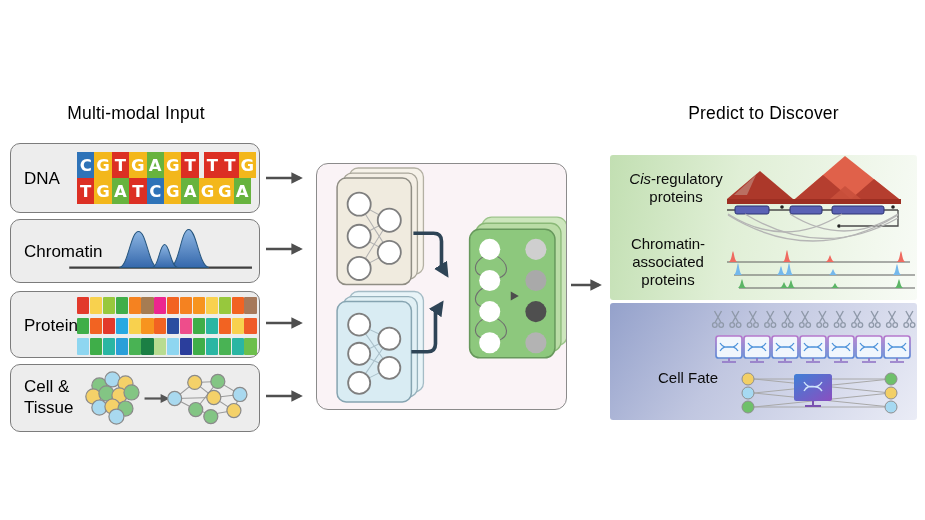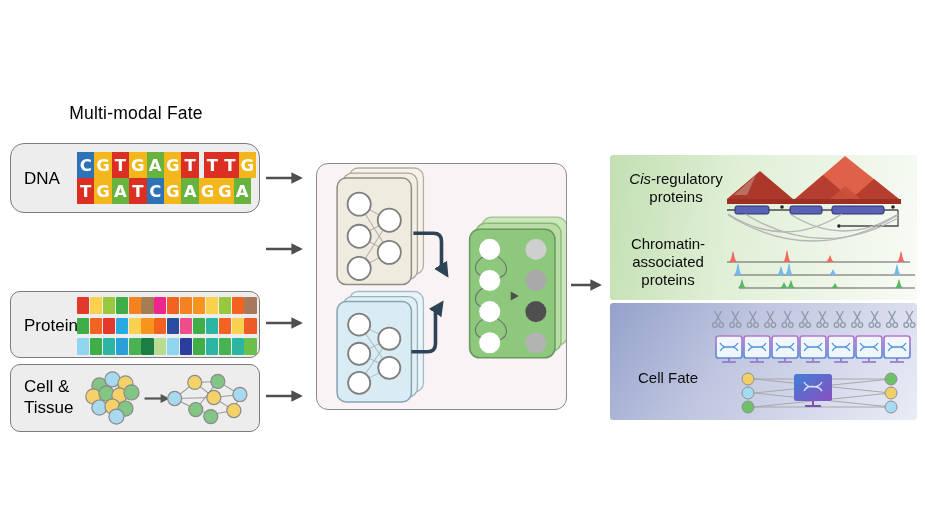--- a/index.html
+++ b/index.html
@@ -29,23 +29,24 @@
   #purple-box{top:303px;height:117px;background:linear-gradient(125deg,#94a1cb 0%,#c0c6e0 40%,#eaecf6 100%);}
   .outlabel{position:absolute;text-align:center;font-size:15px;line-height:18px;color:#0b0b0b;}
   .it{font-style:italic;}
   svg{display:block;}
 </style>
 </head>
 <body>
 
 <div id="canvas">
 
-  <div class="col-title" style="left:10px;width:252px;">Multi-modal Fate</div>
-
-  <div class="inbox" style="top:143px;height:70px;border-radius:14px;">
+  <div class="col-title" style="left:10px;width:252px;">Multi-modal Input</div>
+  <div class="col-title" style="left:610px;width:307px;">Predict to Discover</div>
+
+  <div class="inbox" style="top:143px;height:70px;">
     <span class="inlabel">DNA</span>
     <div id="dna-grid">
       <div class="dna-row" id="dna-row1">
           <div class="dna-cell" style="background: rgb(46, 115, 184);">C</div>
           <div class="dna-cell" style="background: rgb(243, 183, 27);">G</div>
           <div class="dna-cell" style="background: rgb(220, 47, 35);">T</div>
           <div class="dna-cell" style="background: rgb(243, 183, 27);">G</div>
           <div class="dna-cell" style="background: rgb(103, 179, 62);">A</div>
           <div class="dna-cell" style="background: rgb(243, 183, 27);">G</div>
           <div class="dna-cell" style="background: rgb(220, 47, 35);">T</div>
@@ -62,20 +63,35 @@
           <div class="dna-cell" style="background: rgb(46, 115, 184);">C</div>
           <div class="dna-cell" style="background: rgb(243, 183, 27);">G</div>
           <div class="dna-cell" style="background: rgb(103, 179, 62);">A</div>
           <div class="dna-cell" style="background: rgb(243, 183, 27);">G</div>
           <div class="dna-cell" style="background: rgb(243, 183, 27);">G</div>
           <div class="dna-cell" style="background: rgb(103, 179, 62);">A</div>
         </div>
     </div>
   </div>
 
+  <div class="inbox" style="top:219px;height:64px;">
+    <span class="inlabel">Chromatin</span>
+    <svg class="absvg" viewBox="0 0 247 61">
+      <defs>
+        <linearGradient id="chromGrad" x1="0" y1="0" x2="0" y2="1">
+          <stop offset="0" stop-color="#8cb5e2"></stop>
+            <stop offset="1" stop-color="#3568ac"></stop>
+        </linearGradient>
+      </defs>
+      <line x1="58" y1="47" x2="240" y2="47" stroke="#3f3f3f" stroke-width="2.2"></line>
+      <path d="M108,47 C117,45 119,11 127,11 C135,11 137,45 146,47 Z" fill="url(#chromGrad)" stroke="#27567f" stroke-width="1"></path>
+      <path d="M158,47 C168,45 169,9 177,9 C185,9 187,45 197,47 Z" fill="url(#chromGrad)" stroke="#27567f" stroke-width="1"></path>
+      <path d="M141,47 C147,46 148,24 153,24 C158,24 159,46 166,47 Z" fill="url(#chromGrad)" stroke="#27567f" stroke-width="1"></path>
+    </svg>
+  </div>
 
   <div class="inbox" style="top:291px;height:67px;">
     <span class="inlabel">Protein</span>
     <div id="protein-grid">
         <div class="prot-row">
           <div class="prot-sq" style="background: rgb(226, 57, 43);"></div>
           <div class="prot-sq" style="background: rgb(248, 209, 78);"></div>
           <div class="prot-sq" style="background: rgb(151, 200, 61);"></div>
           <div class="prot-sq" style="background: rgb(63, 174, 73);"></div>
           <div class="prot-sq" style="background: rgb(245, 130, 32);"></div>
@@ -322,21 +338,21 @@
             <path d="M170,133 C172.8,131 172.8,129 174,127 C175.2,129 175.2,131 178,133 Z" fill="#5cb566"></path>
             <path d="M177,133 C179.8,131 179.8,127 181,125 C182.2,127 182.2,131 185,133 Z" fill="#5cb566"></path>
             <path d="M221,133 C223.8,131 223.8,130 225,128 C226.2,130 226.2,131 229,133 Z" fill="#5cb566"></path>
             <path d="M285,133 C287.8,131 287.8,126 289,124 C290.2,126 290.2,131 293,133 Z" fill="#5cb566"></path>
           </g>
         </g>
     </svg>
   </div>
 
   <div id="purple-box" class="outbox">
-    <div class="outlabel" style="left:0px;top:66px;width:116px;">
+    <div class="outlabel" style="left:0px;top:66px;width:116px;padding-left:20px;">
       <div>Cell Fate</div>
     </div>
     <svg class="absvg" viewBox="0 0 307 117">
       <defs>
         <linearGradient id="monFrame" x1="0" y1="0" x2="0" y2="1">
           <stop offset="0" stop-color="#b678cc"></stop>
             <stop offset="1" stop-color="#5e8ad6"></stop>
         </linearGradient>
         <linearGradient id="cfScreen" x1="0" y1="0" x2="1" y2="1">
           <stop offset="0" stop-color="#3f7fd6"></stop>

